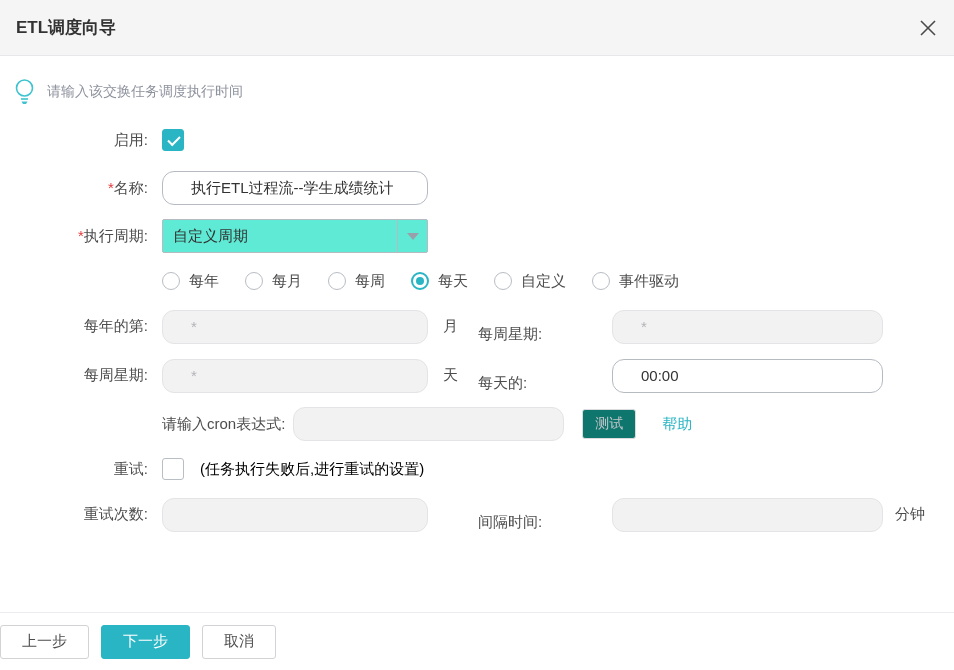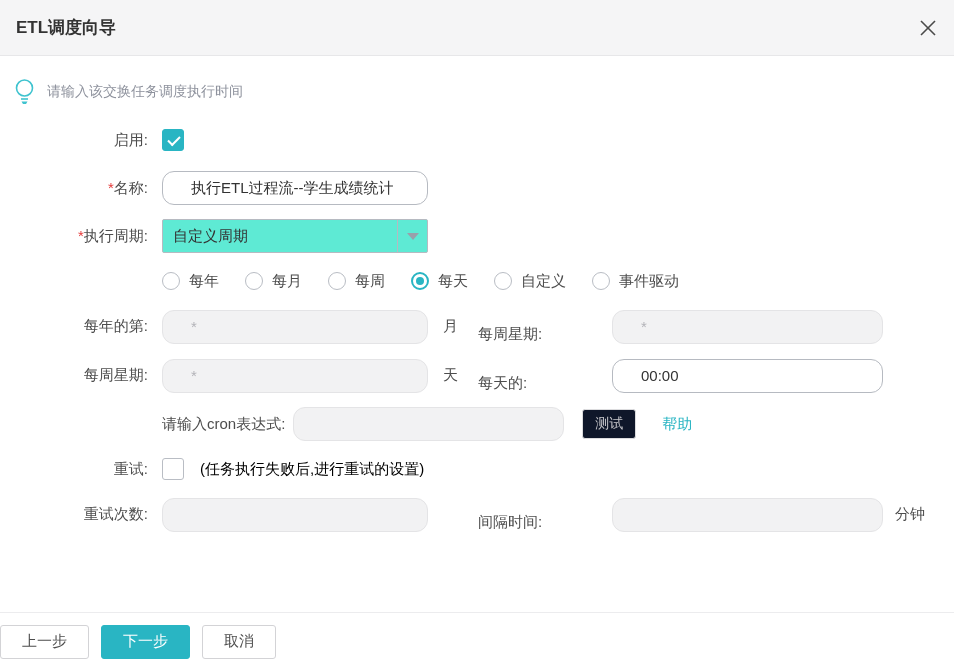--- a/index.html
+++ b/index.html
@@ -100,21 +100,21 @@
   .radio.checked::after {
     content: ""; position: absolute; inset: 3px;
     border-radius: 50%; background: #29b5c3;
   }
   
   .cron-label { margin-left: 162px; white-space: nowrap; }
   .cron-input { margin-left: 8px; }
   .test-btn {
     margin-left: 18px; width: 54px; height: 30px;
     border: 1px solid #dcdcde; border-radius: 3px;
-    background: #0f172a; color: #c8c8cc; font-size: 14px;
+    background: #0f766e; color: #c8c8cc; font-size: 14px;
     font-family: "Liberation Sans", sans-serif;
   }
   .help-link { margin-left: 26px; color: #29b5c3; cursor: pointer; }
   .retry-note { margin-left: 16px; color: #000000; }
   
   .dialog-footer {
     position: absolute; bottom: 0; left: 0; right: 0;
     height: 58px;
     border-top: 1px solid #ececee;
     display: flex; align-items: center; 

